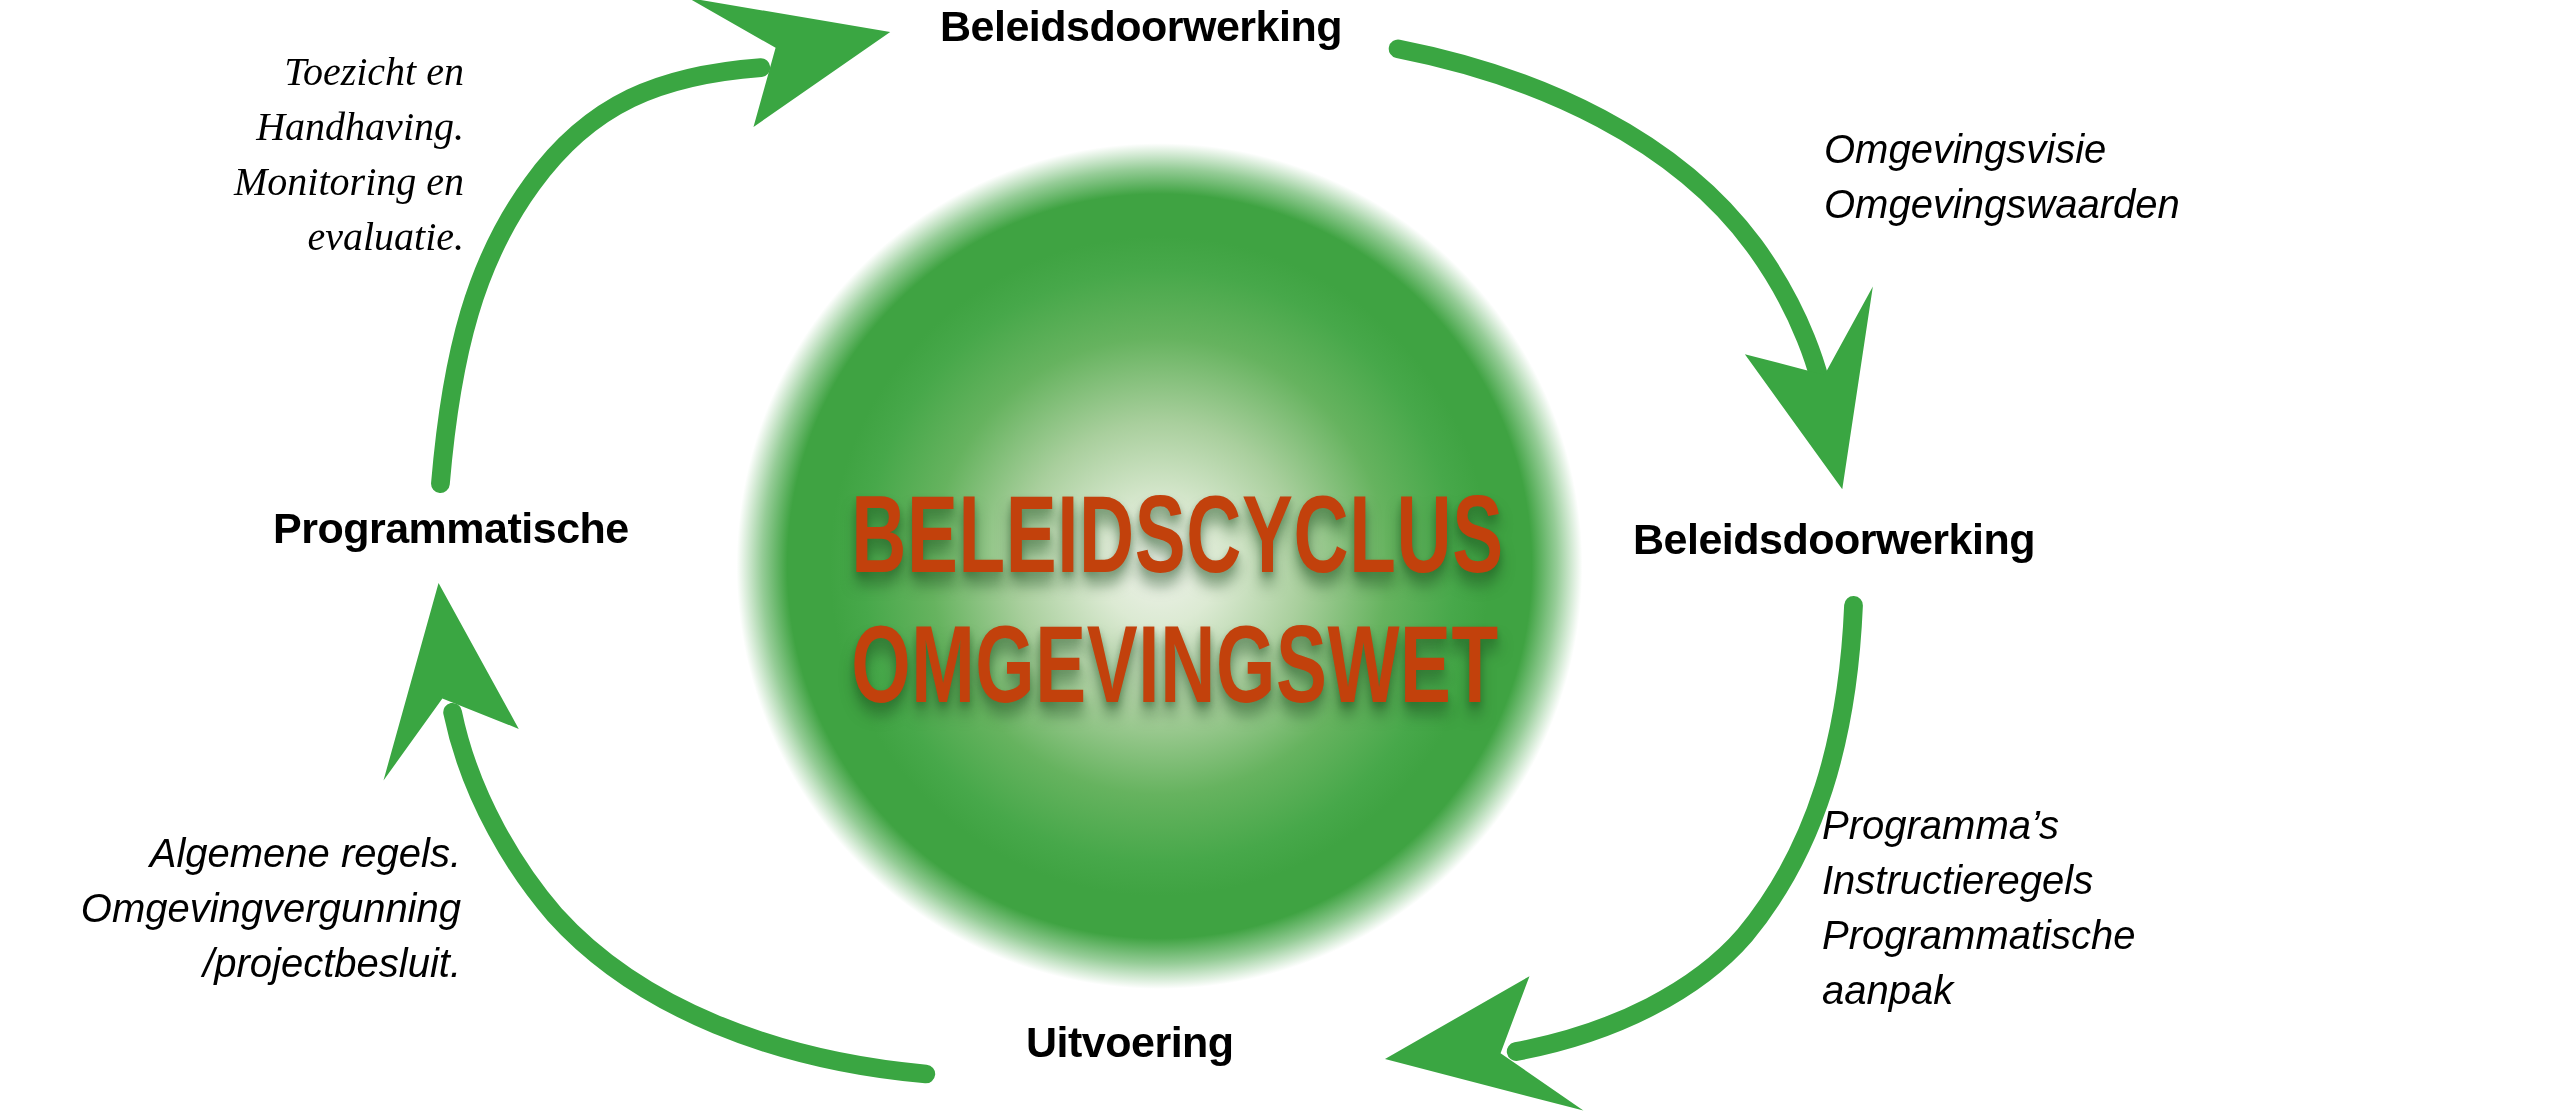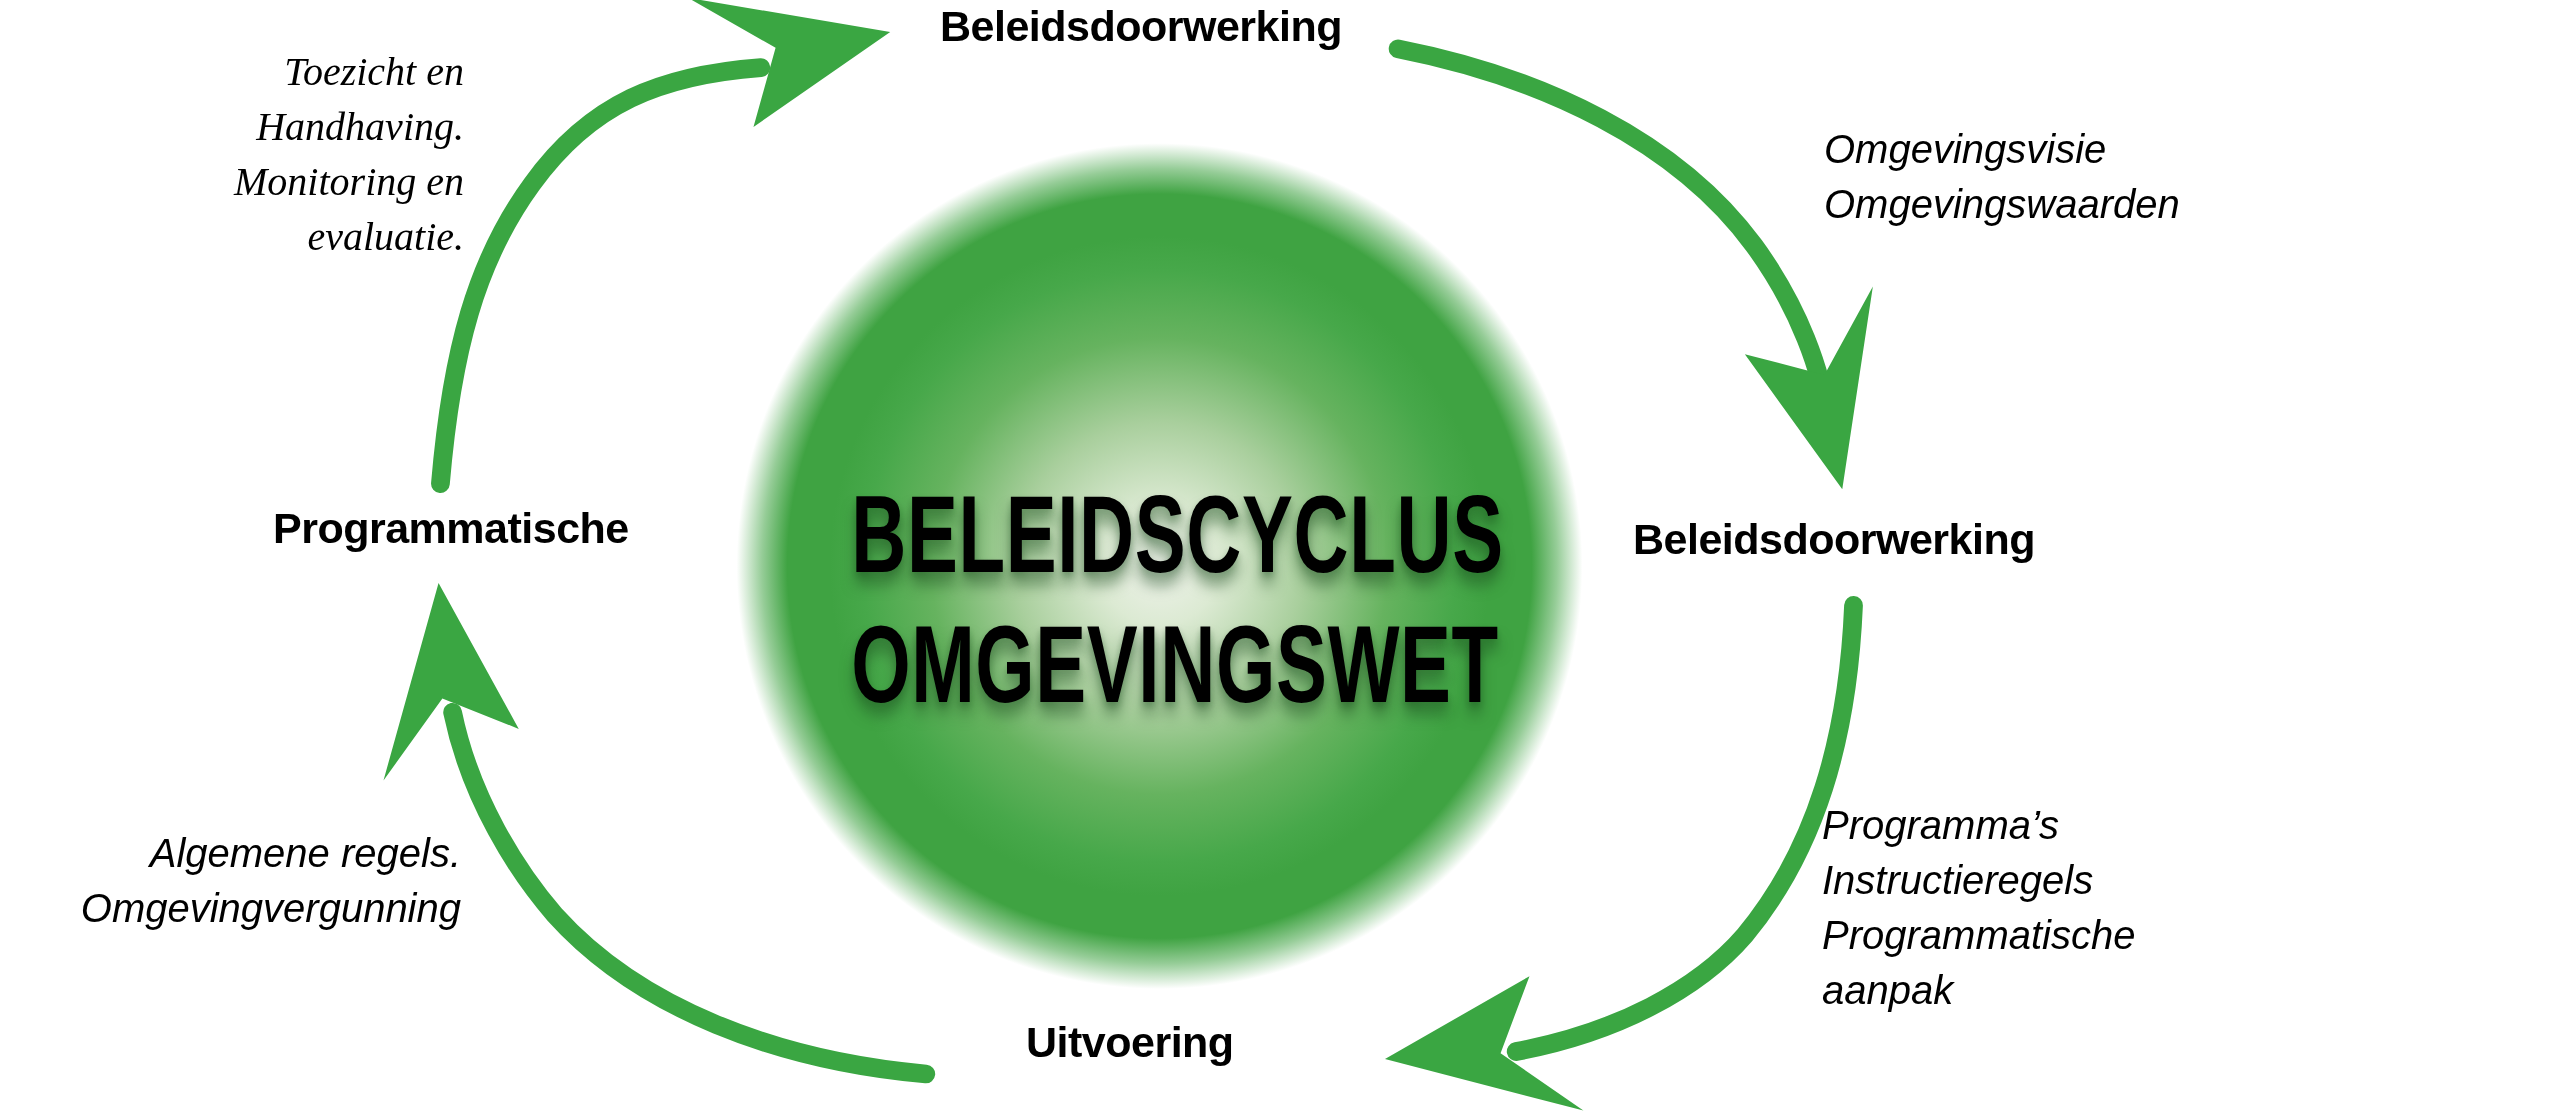--- a/index.html
+++ b/index.html
@@ -40,21 +40,21 @@
   
   .ball-title {
     position: absolute;
     left: 719px;
     top: 469px;
     width: 881px;
     text-align: center;
     font-weight: bold;
     font-size: 109px;
     line-height: 130px;
-    color: #000000;
+    color: #c2410c;
     letter-spacing: 0.9px;
   }
   .ball-title .tline {
     transform: scaleX(0.70);
     text-shadow: 0 13px 17px rgba(25, 75, 30, 0.50), 0 3.7px 7.5px rgba(25, 75, 30, 0.30);
     white-space: nowrap;
   }
 
   
   .stage-label {
@@ -149,16 +149,17 @@
   <div class="ann br">
     <div>Programma’s</div>
     <div>Instructieregels</div>
     <div>Programmatische</div>
     <div>aanpak</div>
   </div>
 
   <div class="ann bl align-right">
     <div>Algemene regels.</div>
     <div>Omgevingvergunning</div>
+    <div>/projectbesluit.</div>
   </div>
 
 </div>
 
 
 </body></html>

